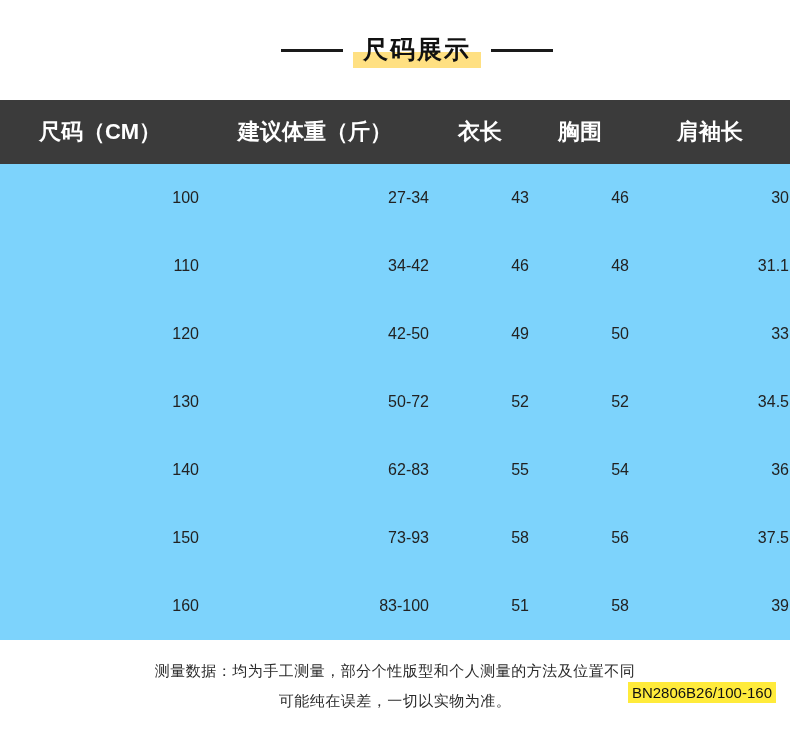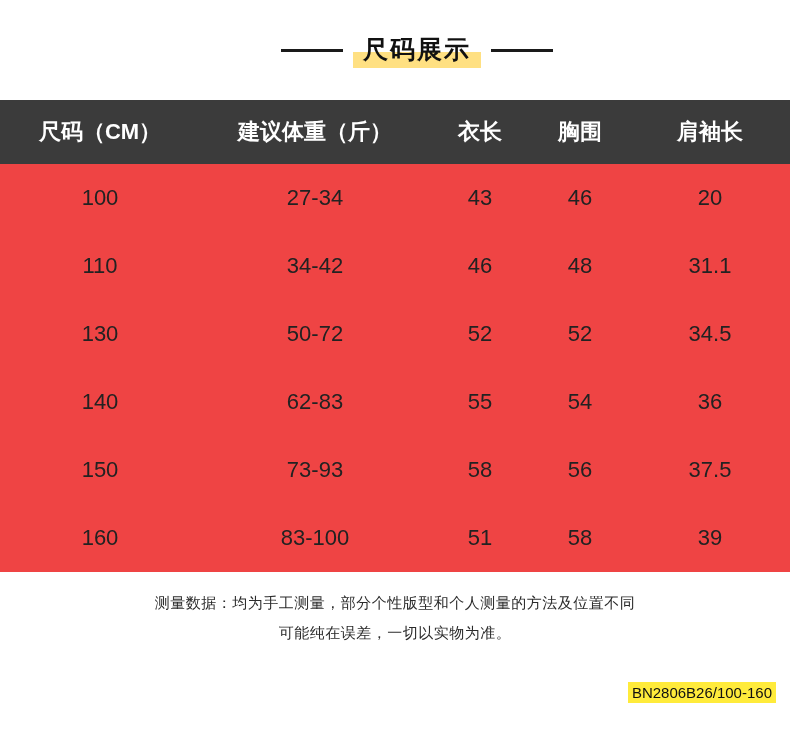--- a/index.html
+++ b/index.html
@@ -68,25 +68,25 @@
     color: #ffffff;
     font-size: 22px;
     font-weight: bold;
     height: 62px;
     vertical-align: middle;
     text-align: center;
     letter-spacing: 0px;
   }
   table.size-table tbody td {
     height: 66px;
-    text-align: center;
+    text-align: right;
     vertical-align: middle;
-    font-size: 22px;
+    font-size: 16px;
     color: #222222;
-    background: #ef4444;
+    background: #7dd3fc;
   }
   
   col.c0 { width: 200px; }
   col.c1 { width: 230px; }
   col.c2 { width: 100px; }
   col.c3 { width: 100px; }
   col.c4 { width: 160px; }
 
   
   .footnote {
@@ -144,30 +144,37 @@
         <th>胸围</th>
         <th>肩袖长</th>
       </tr>
     </thead>
     <tbody>
       <tr>
         <td>100</td>
         <td>27-34</td>
         <td>43</td>
         <td>46</td>
-        <td>20</td>
+        <td>30</td>
       </tr>
       <tr>
         <td>110</td>
         <td>34-42</td>
         <td>46</td>
         <td>48</td>
         <td>31.1</td>
       </tr>
       <tr>
+        <td>120</td>
+        <td>42-50</td>
+        <td>49</td>
+        <td>50</td>
+        <td>33</td>
+      </tr>
+      <tr>
         <td>130</td>
         <td>50-72</td>
         <td>52</td>
         <td>52</td>
         <td>34.5</td>
       </tr>
       <tr>
         <td>140</td>
         <td>62-83</td>
         <td>55</td>

